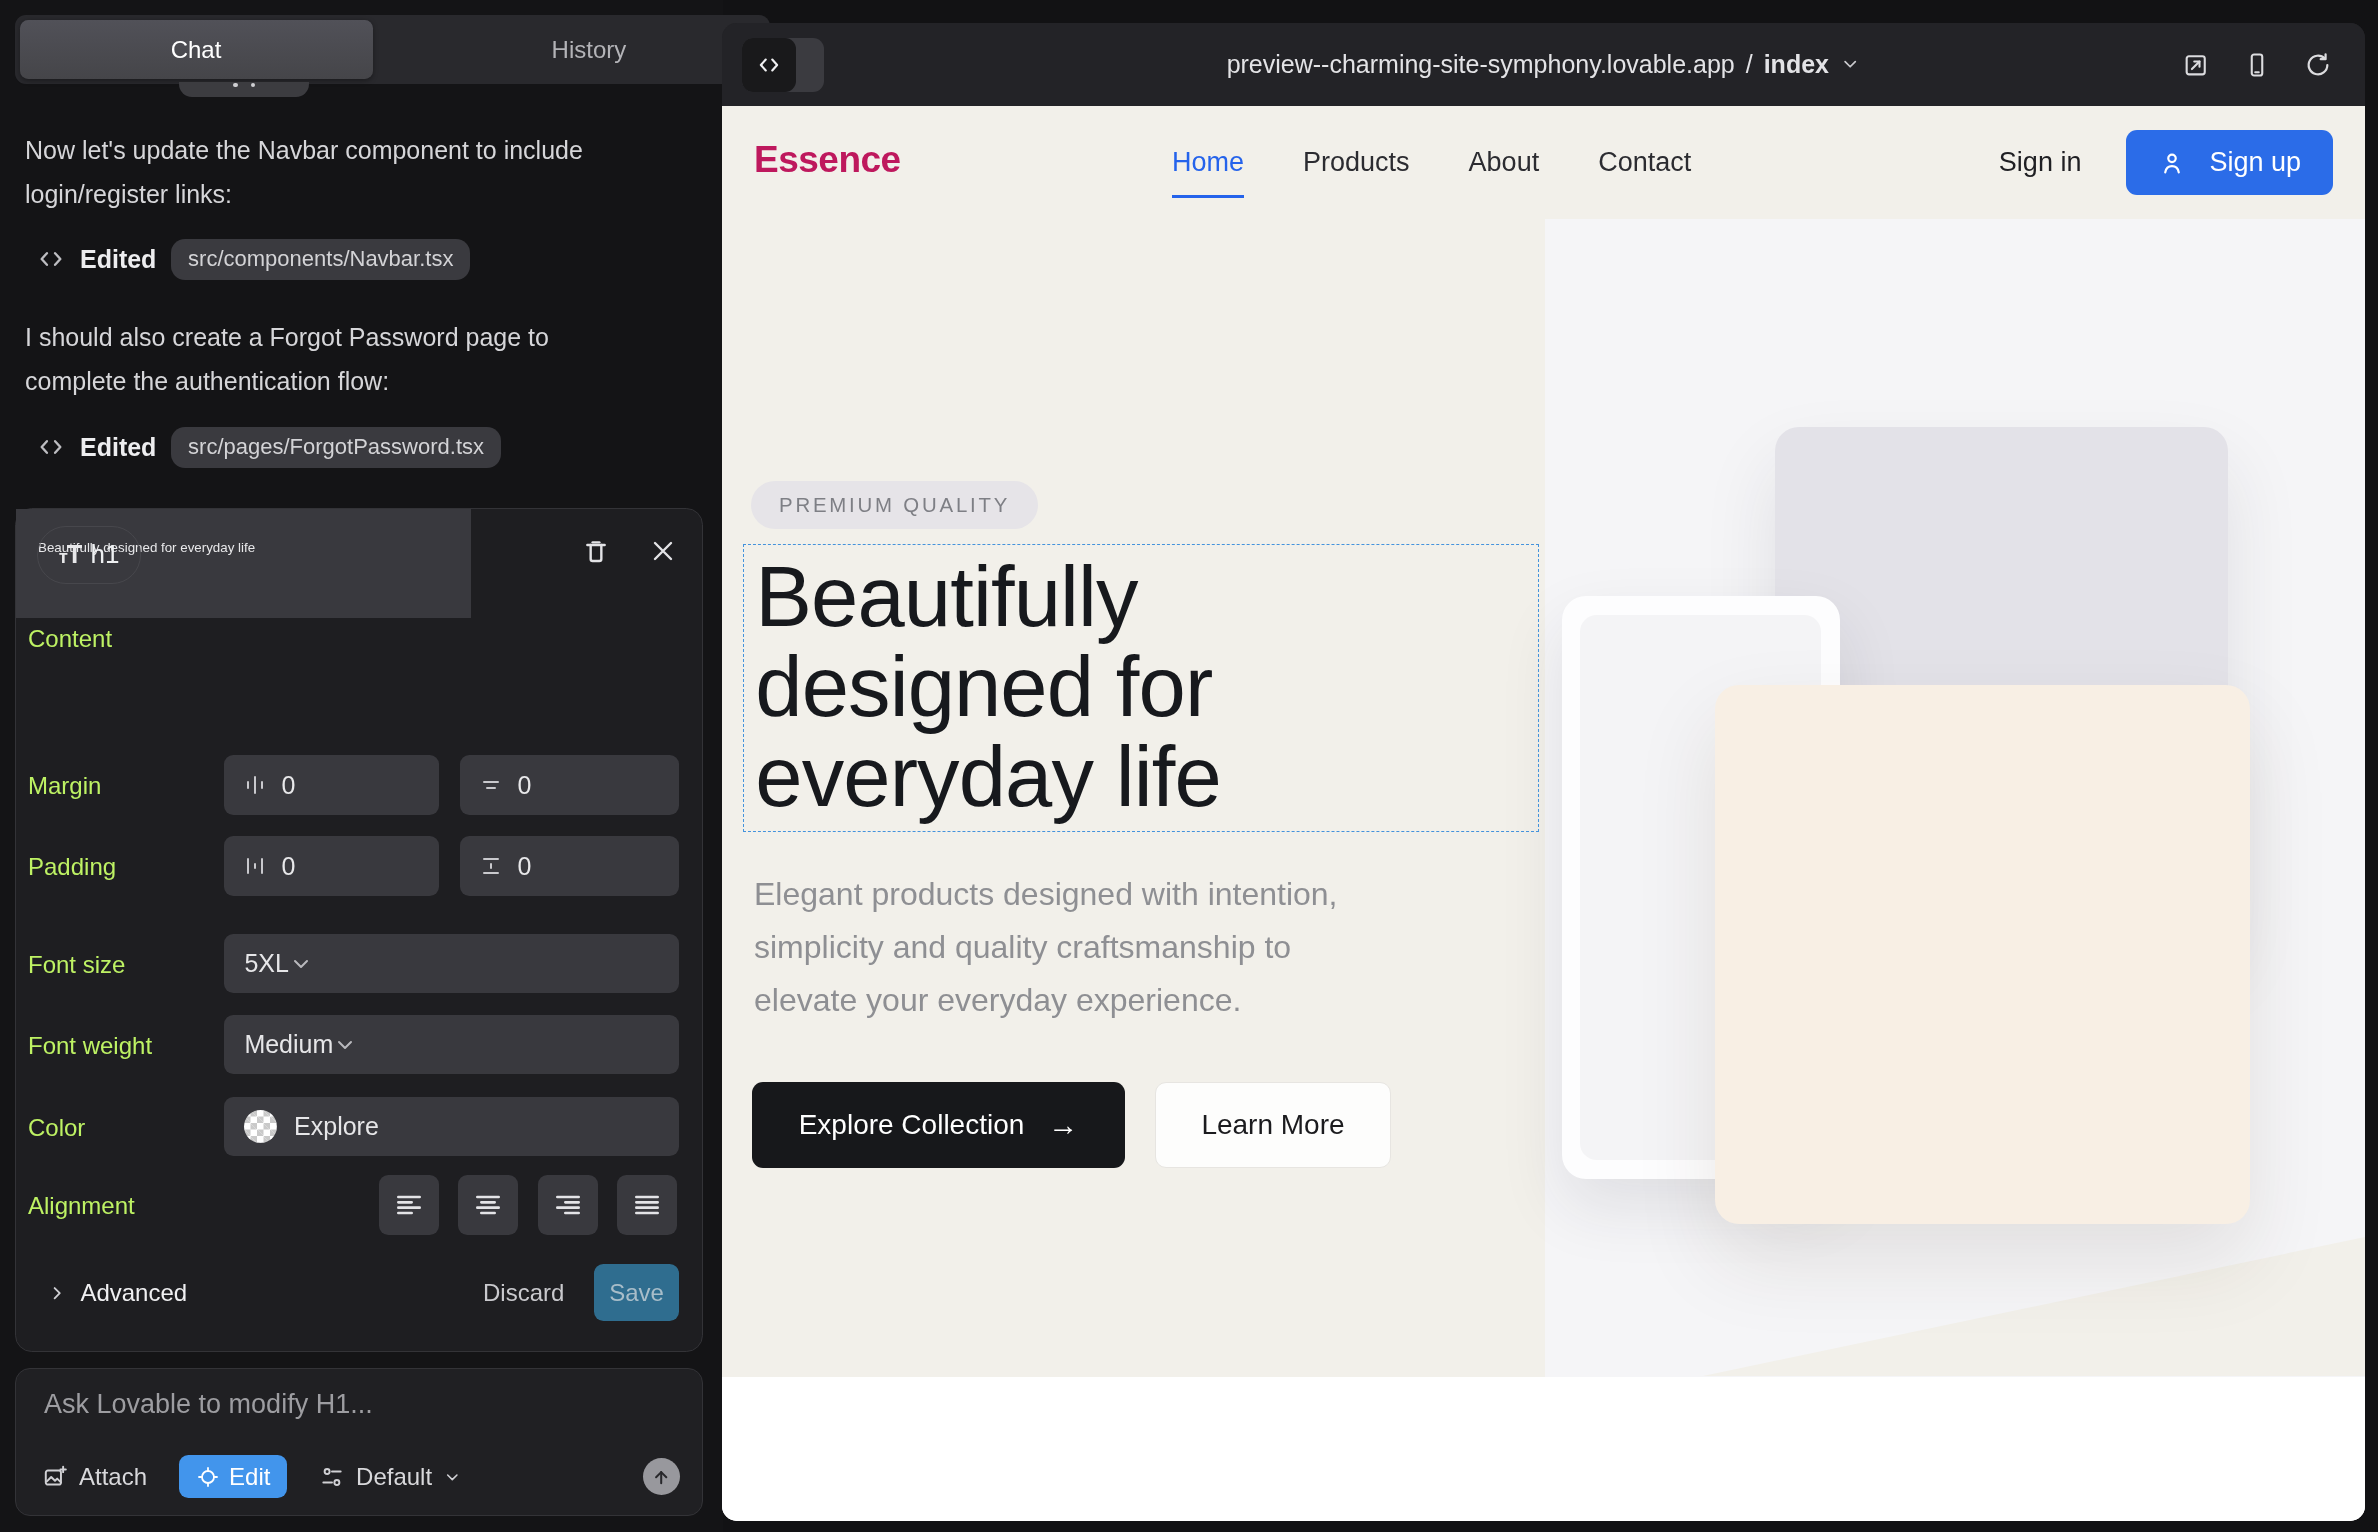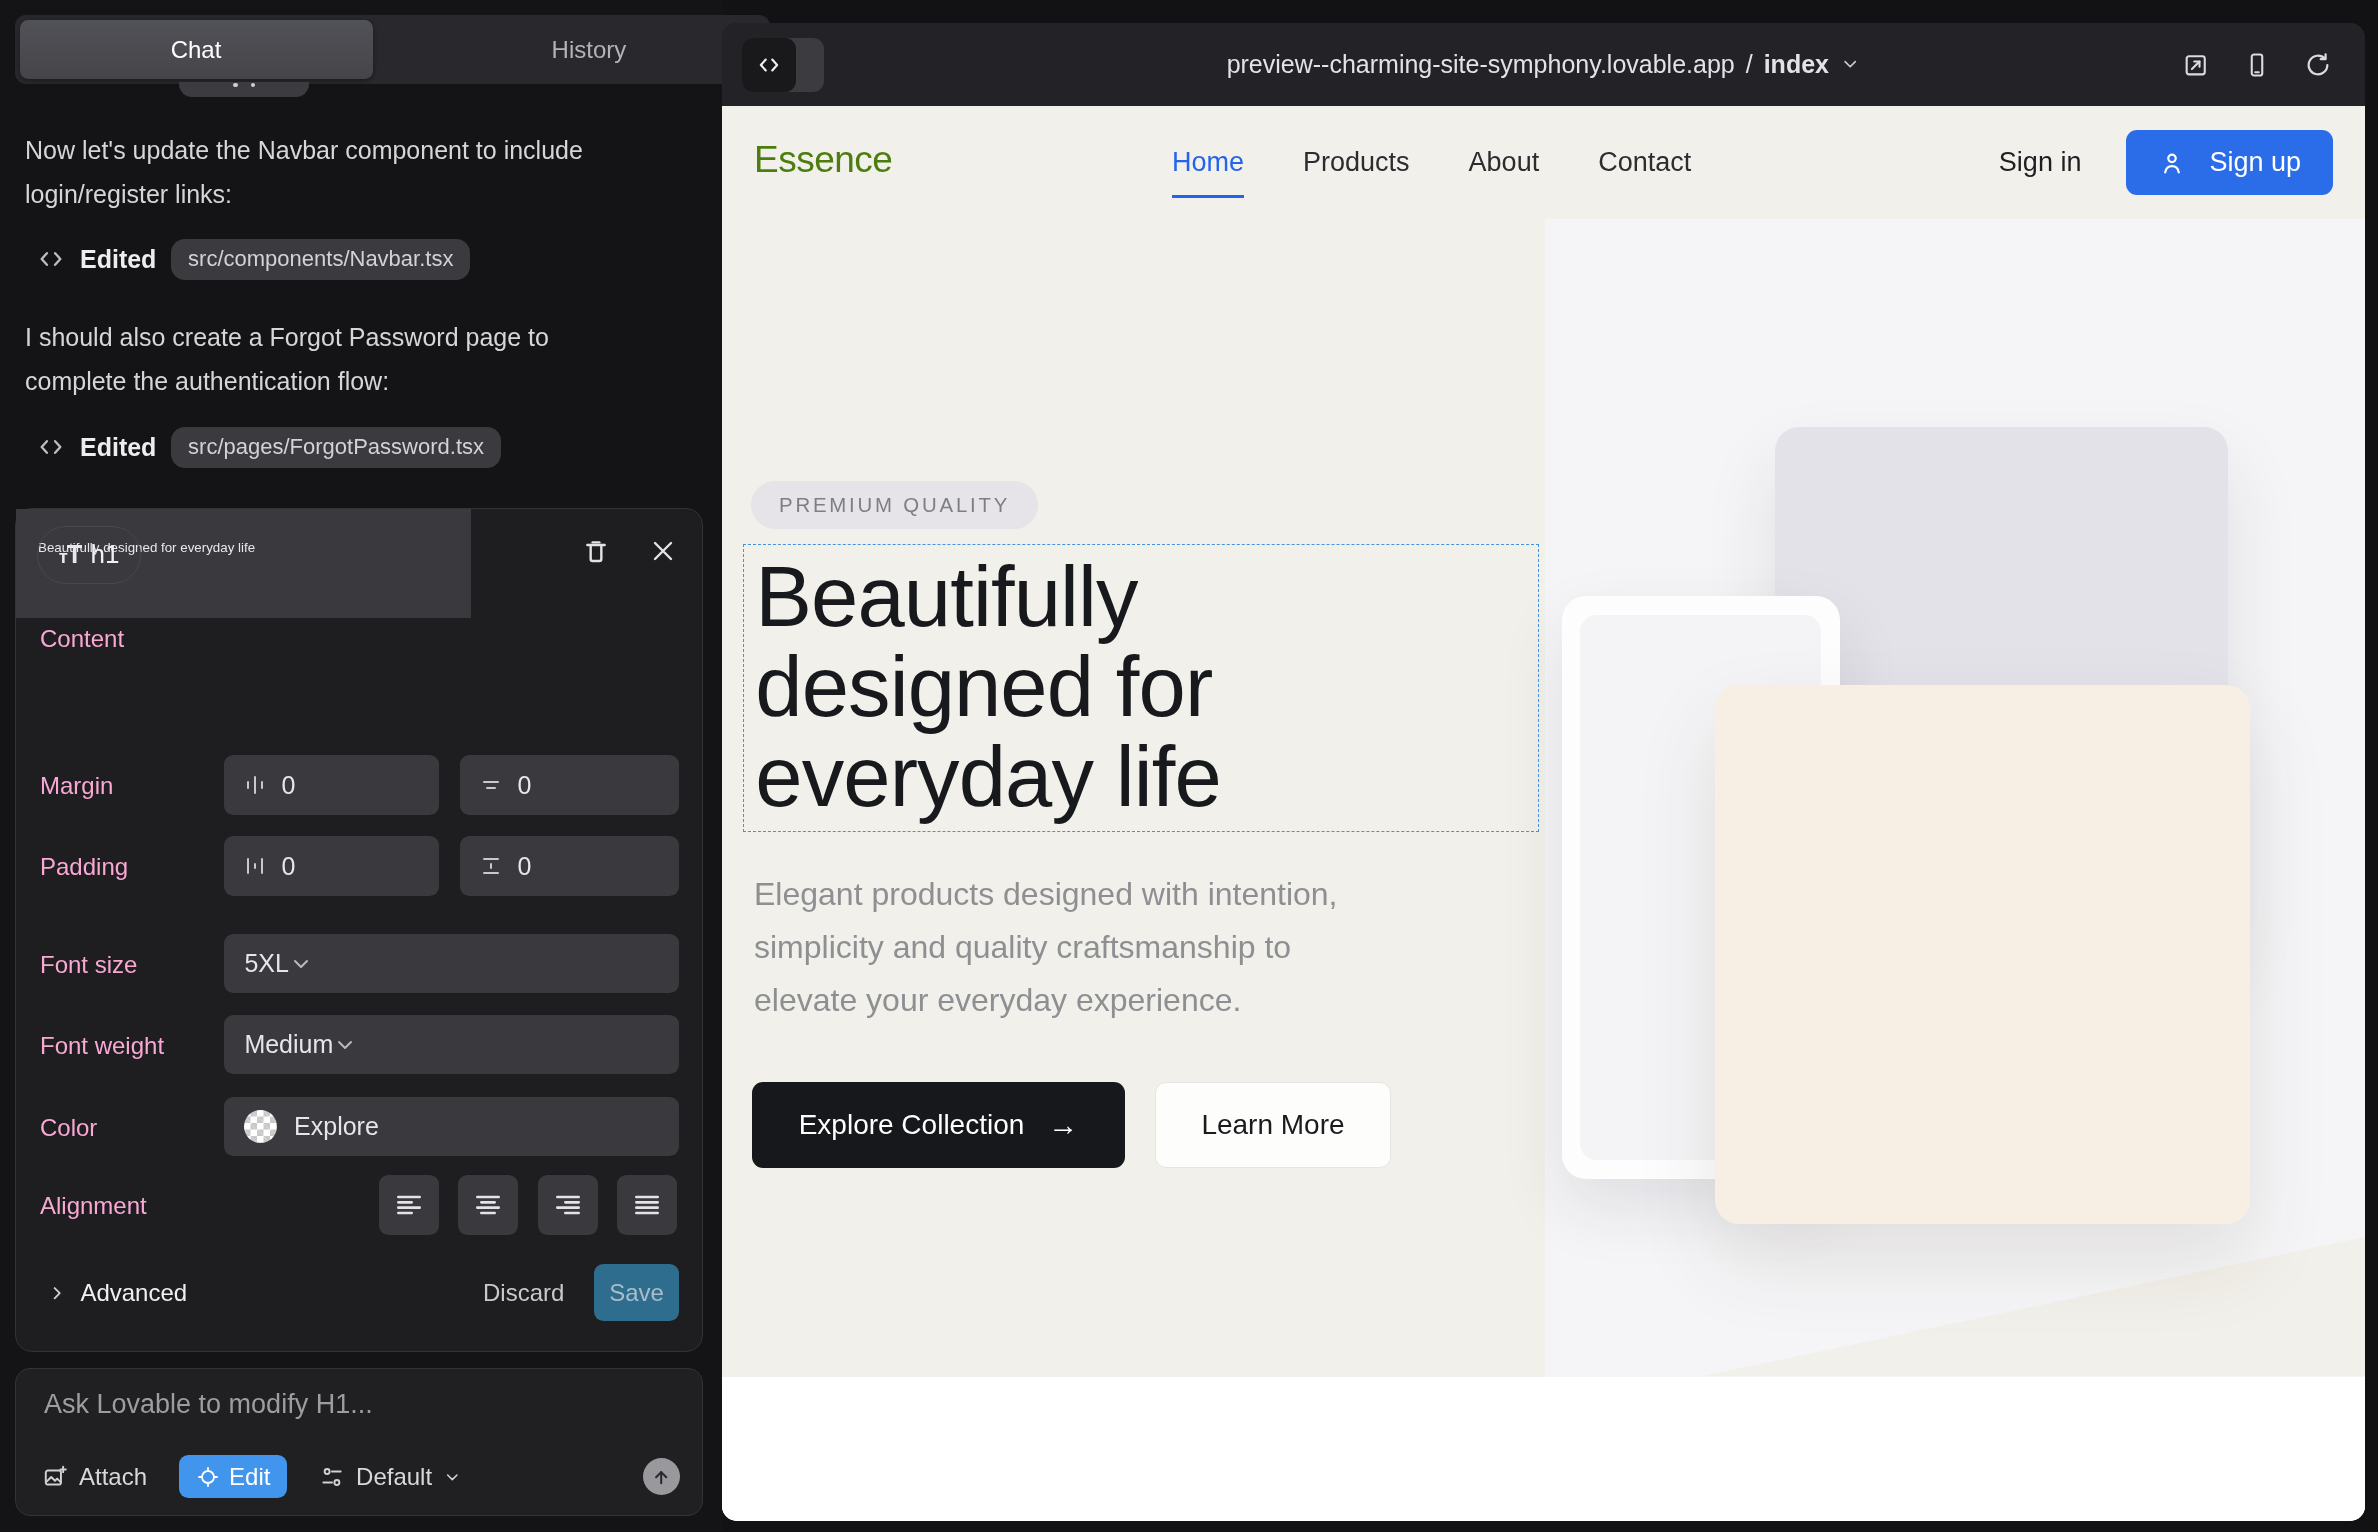--- a/index.html
+++ b/index.html
@@ -38,21 +38,21 @@
             background: #1e1e21; border: 0.9px solid #333337; border-radius: 16.7px; }
   .tag-badge { position: absolute; left: 21.3px; top: 16.7px; height: 58px; padding: 0 20.4px;
                border: 0.9px solid #47474c; border-radius: 30px; display: flex; align-items: center; gap: 9.3px;
                color: #eef0f2; }
   .tt-ic { font-weight: bold; letter-spacing: -0.9px; color: #e8e8ea; }
   .tt-ic .sm { font-size: 18.6px; } .tt-ic .lg { font-size: 25px; }
   .tag-name { font-size: 26px; }
   .panel-ic { position: absolute; top: 26px; width: 32px; height: 32px; color: #e3e3e6; }
   .trash-pos { left: 564px; } .close-pos { left: 631px; }
 
-  .frow-label { position: absolute; left: 24px; font-size: 24px; color: #f9a8d4; font-weight: 500; }
+  .frow-label { position: absolute; left: 12px; font-size: 24px; color: #bef264; font-weight: 500; }
   .field { position: absolute; background: #39393e; border-radius: 9.3px; color: #e6e6e8; font-size: 25px; }
   .field-textarea { left: 208px; top: 103px; width: 455px; height: 109px; resize: none; border: none;
                     outline: none; padding: 20.4px 22px; line-height: 37px; font-family: inherit;
                     background: #39393e; color: #e8e8ea; }
   .pair { display: flex; align-items: center; gap: 15px; padding: 0 18.6px; height: 60px; }
   .pair svg { width: 24px; height: 24px; color: #c9c9cd; flex: none; }
   .pair input { background: transparent; border: none; outline: none; color: #e8e8ea;
                 font-size: 25px; width: 100%; font-family: inherit; }
   .box-a { left: 208px; width: 215px; } .box-b { left: 444px; width: 219px; }
   .m-top { top: 246px; } .p-top { top: 327px; }
@@ -111,21 +111,21 @@
   .url-bar { position: absolute; left: 0; top: 0; width: 100%; height: 83px; display: flex;
              align-items: center; justify-content: center; gap: 11px; font-size: 25px; color: #e3e3e6; }
   .url-bar svg { width: 20.4px; height: 20.4px; color: #c9c9cd; }
   .chrome-icons { position: absolute; right: 33px; top: 0; height: 83px; display: flex;
                   align-items: center; gap: 33px; }
   .chrome-icons svg { width: 28px; height: 28px; color: #dcdcdf; }
 
   
   .site { position: absolute; left: 0; top: 83px; width: 1643px; height: 1415px; background: #ffffff; }
   .site-nav { position: absolute; left: 0; top: 0; width: 100%; height: 113px; background: #f2f0ea; }
-  .brand { position: absolute; left: 32px; top: 33px; font-size: 37px; font-weight: normal; color: #4d7c0f; letter-spacing: -0.5px; }
+  .brand { position: absolute; left: 32px; top: 33px; font-size: 37px; font-weight: bold; color: #be185d; letter-spacing: -0.5px; }
   .nav-links { position: absolute; left: 450px; top: 0; height: 113px; display: flex; align-items: center; gap: 59px; }
   .nav-link { font-size: 27px; color: #2c2c31; position: relative; }
   .nav-link.active { color: #2563eb; }
   .nav-link.active::after { content: ""; position: absolute; left: 0; right: 0; bottom: -20.4px; height: 3.7px; background: #2563eb; }
   .nav-right { position: absolute; right: 32px; top: 0; height: 113px; display: flex; align-items: center; gap: 45px; }
   .signin { font-size: 27px; color: #1f1f23; }
   .signup { height: 65px; padding: 0 32px; background: #2b6ce8; border-radius: 11px; color: #ffffff;
             font-size: 27px; display: flex; align-items: center; gap: 23px; }
   .signup svg { width: 28px; height: 28px; color: #ffffff; }
 

